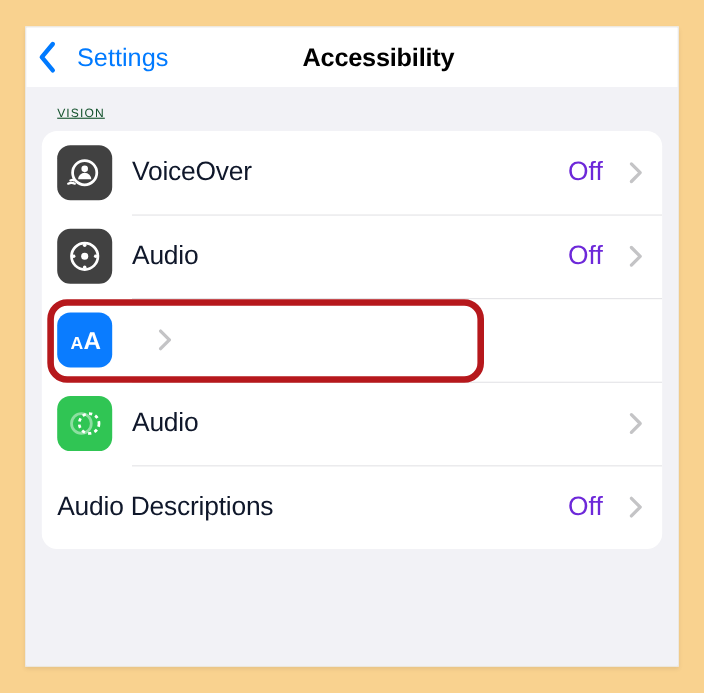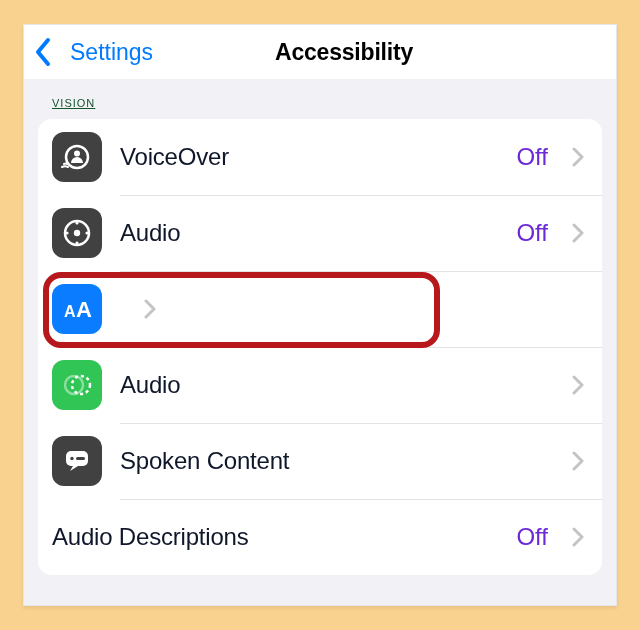--- a/index.html
+++ b/index.html
@@ -210,37 +210,20 @@
         </div>
         <div class="row-label">Audio</div>
         <div class="row-status"></div>
         <span class="chevron-right">
           <svg width="12" height="20" viewBox="0 0 12 20">
               <polyline points="2,2 10,10 2,18" fill="none" stroke="#c4c4c6" stroke-width="3" stroke-linecap="round" stroke-linejoin="round"></polyline>
             </svg>
         </span>
       </div>
 
-      <div class="row">
-        <div class="row-icon bg-darkgray">
-          <svg width="34" height="34" viewBox="0 0 34 34">
-            <rect x="6" y="7" width="22" height="15" rx="5" fill="#fff"></rect>
-            <path d="M13 22 l-3 5 l8 -5 z" fill="#fff"></path>
-            <circle cx="12" cy="14.5" r="1.7" fill="#414141"></circle>
-            <rect x="16" y="13" width="9" height="3" rx="1.5" fill="#414141"></rect>
-          </svg>
-        </div>
-        <div class="row-label">Spoken Content</div>
-        <div class="row-status"></div>
-        <span class="chevron-right">
-          <svg width="12" height="20" viewBox="0 0 12 20">
-              <polyline points="2,2 10,10 2,18" fill="none" stroke="#c4c4c6" stroke-width="3" stroke-linecap="round" stroke-linejoin="round"></polyline>
-            </svg>
-        </span>
-      </div>
 
       <div class="row">
         <div class="row-label">Audio Descriptions</div>
         <div class="row-status">Off</div>
         <span class="chevron-right">
           <svg width="12" height="20" viewBox="0 0 12 20">
               <polyline points="2,2 10,10 2,18" fill="none" stroke="#c4c4c6" stroke-width="3" stroke-linecap="round" stroke-linejoin="round"></polyline>
             </svg>
         </span>
       </div>

